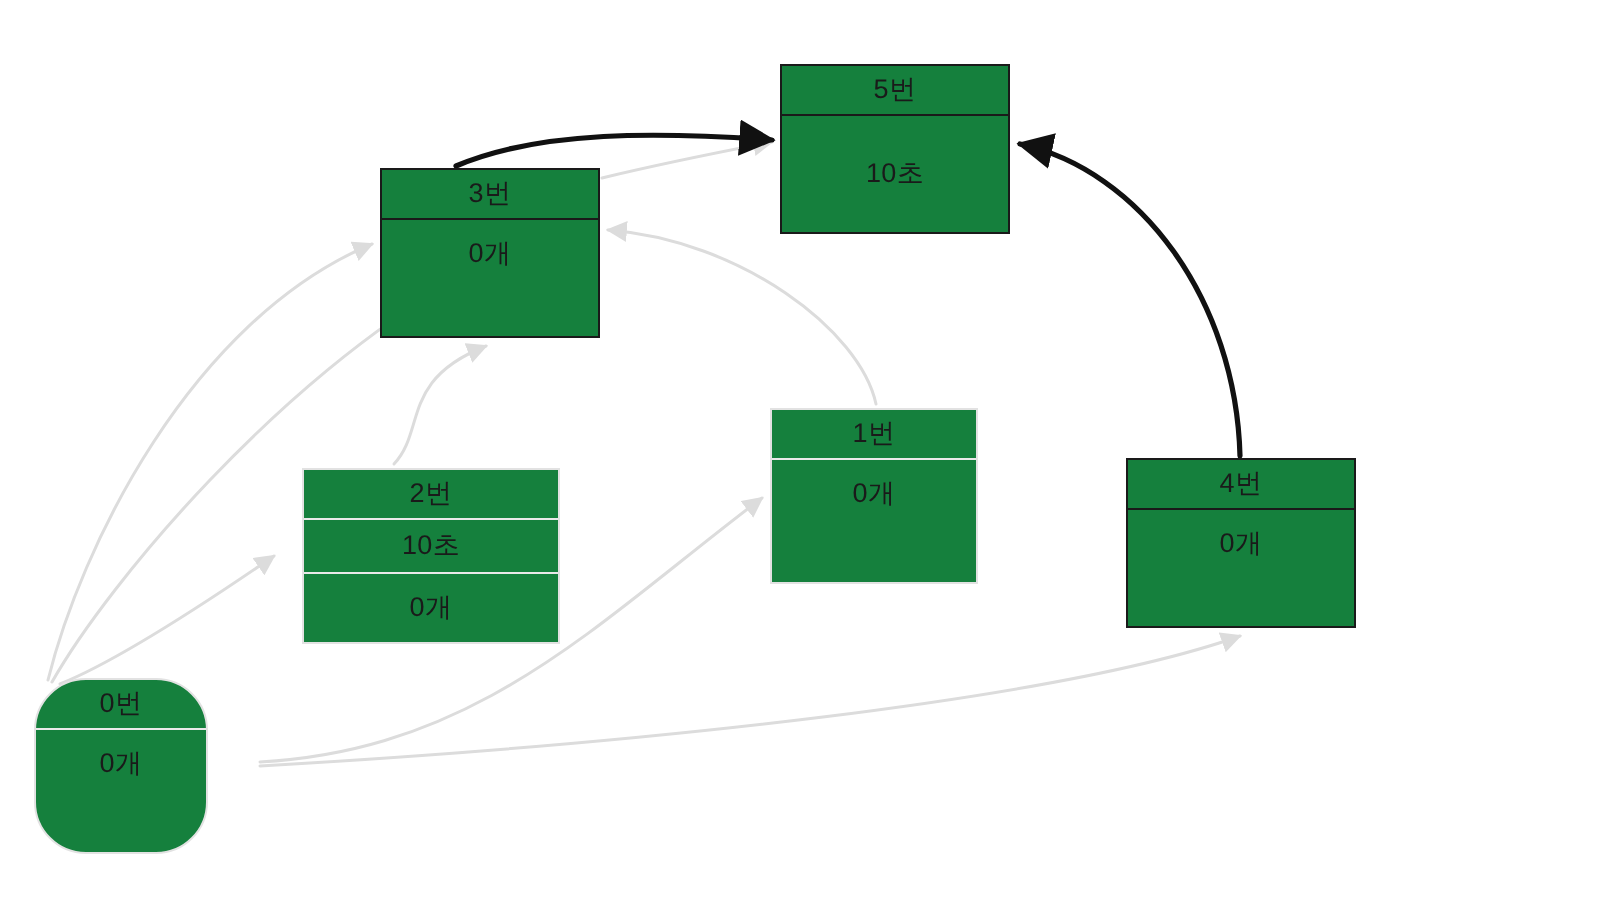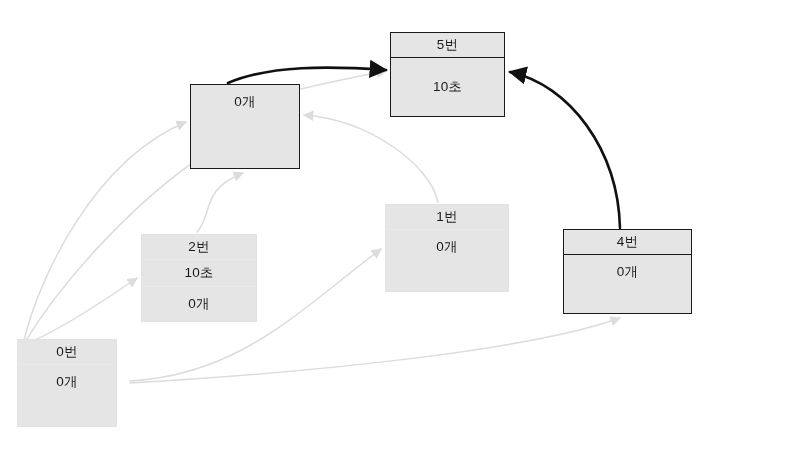--- a/index.html
+++ b/index.html
@@ -19,21 +19,21 @@
   #edge-layer {
     position: absolute;
     left: 0;
     top: 0;
     width: 800px;
     height: 450px;
   }
   .node {
     position: absolute;
     box-sizing: border-box;
-    background: #e5e5e5;
+    background: #15803d;
     display: flex;
     flex-direction: column;
   }
   .node.active {
     border: 1.6px solid #1a1a1a;
   }
   .node.inactive {
     border: 1.1px solid #e2e2e2;
   }
   .node-cell {
@@ -78,37 +78,38 @@
         <path d="M 130 383 C 320 372, 530 350, 620 318" fill="none" stroke="#dcdcdc" stroke-width="1.5" stroke-linecap="round" marker-end="url(#arrow-inactive)"></path>
         <path d="M 197 232 C 213 215, 200 190, 243 173" fill="none" stroke="#dcdcdc" stroke-width="1.5" stroke-linecap="round" marker-end="url(#arrow-inactive)"></path>
         <path d="M 438 202 C 430 165, 370 120, 304 115" fill="none" stroke="#dcdcdc" stroke-width="1.5" stroke-linecap="round" marker-end="url(#arrow-inactive)"></path>
         <path d="M 301 89 C 330 82, 360 76, 386 71" fill="none" stroke="#dcdcdc" stroke-width="1.5" stroke-linecap="round" marker-end="url(#arrow-inactive)"></path>
         <path d="M 228 83 C 270 65, 330 66, 386 70" fill="none" stroke="#111111" stroke-width="2.6" stroke-linecap="round" marker-end="url(#arrow-active)"></path>
         <path d="M 620 228 C 618 150, 570 85, 510 72" fill="none" stroke="#111111" stroke-width="2.6" stroke-linecap="round" marker-end="url(#arrow-active)"></path>
       </g>
   </svg>
 
   <div id="nodes-group">
-      <div class="node inactive" style="left: 17px; top: 339px; width: 100px; height: 88px;">
+      <div class="node inactive" style="left: 17px; top: 339px; width: 87px; height: 88px; border-radius: 26px;">
         <div class="node-cell row-id">0번</div>
         <div class="node-cell row-count">0개</div>
       </div>
-      <div class="node inactive" style="left: 385px; top: 204px; width: 124px; height: 88px;">
+      <div class="node inactive" style="left: 385px; top: 204px; width: 104px; height: 88px;">
         <div class="node-cell row-id">1번</div>
         <div class="node-cell row-count">0개</div>
       </div>
-      <div class="node inactive" style="left: 141px; top: 234px; width: 116px; height: 88px;">
+      <div class="node inactive" style="left: 151px; top: 234px; width: 129px; height: 88px;">
         <div class="node-cell row-id">2번</div>
         <div class="node-cell row-time">10초</div>
         <div class="node-cell row-count">0개</div>
       </div>
       <div class="node active" style="left: 190px; top: 84px; width: 110px; height: 85px;">
+        <div class="node-cell row-id">3번</div>
         <div class="node-cell row-count">0개</div>
       </div>
-      <div class="node active" style="left: 563px; top: 229px; width: 129px; height: 85px;">
+      <div class="node active" style="left: 563px; top: 229px; width: 115px; height: 85px;">
         <div class="node-cell row-id">4번</div>
         <div class="node-cell row-count">0개</div>
       </div>
       <div class="node active" style="left: 390px; top: 32px; width: 115px; height: 85px;">
         <div class="node-cell row-id">5번</div>
         <div class="node-cell row-time">10초</div>
       </div>
     </div>
 
 </div>

